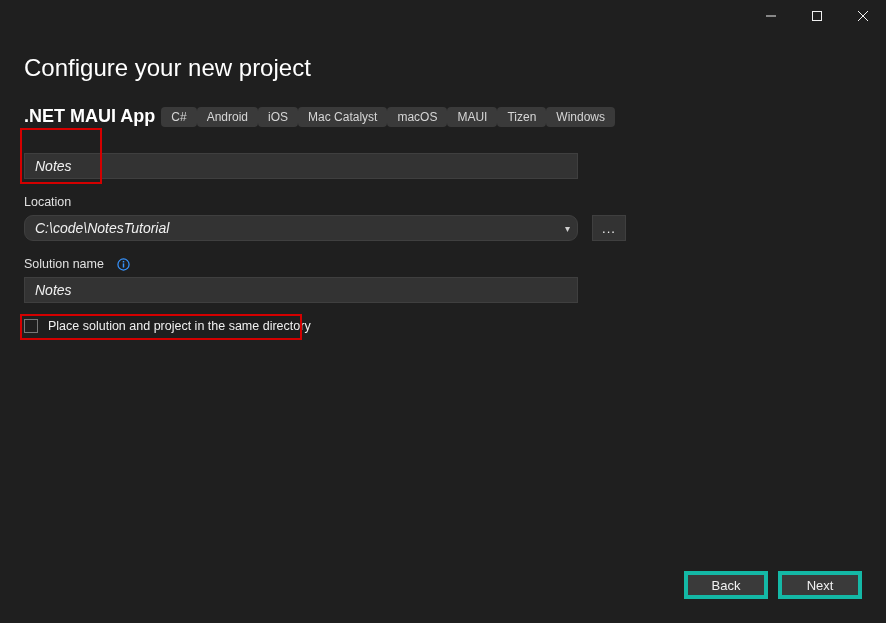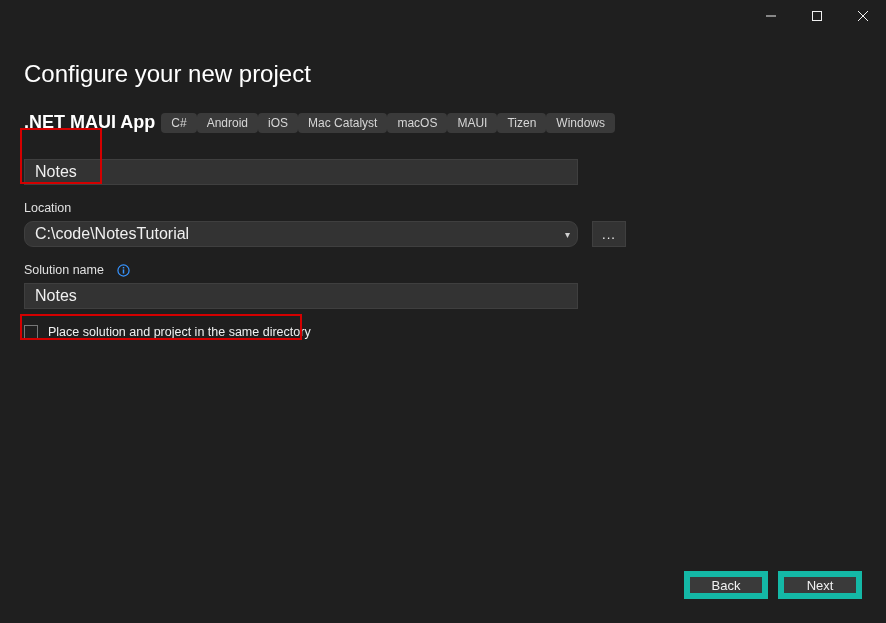--- a/index.html
+++ b/index.html
@@ -33,21 +33,21 @@
       cursor: pointer;
     }
     .titlebar .win-btn svg { width: 10px; height: 10px; }
     .content {
       padding: 4px 24px 0 24px;
     }
     .page-title {
       font-size: 24px;
       font-weight: 400;
       margin-bottom: 24px;
-      margin-top: 24px;
+      margin-top: 18px;
       color: #ffffff;
     }
     .template-row {
       display: flex;
       align-items: center;
       gap: 0;
       margin-bottom: 26px;
       flex-wrap: wrap;
     }
     .template-name {
@@ -73,24 +73,25 @@
     .label-row {
       display: flex;
       align-items: center;
       gap: 13px;
     }
     .text-input {
       width: 554px;
       background: #333333;
       border: 1px solid #3f3f3f;
       color: #f0f0f0;
-      font-size: 16px;
+      font-size: 14px;
       padding: 5px 10px;
       height: 26px;
       outline: none;
+      font-style: italic;
     }
     .location-row {
       display: flex;
       align-items: center;
       gap: 14px;
     }
     .combo-wrap {
       position: relative;
       width: 554px;
     }
@@ -142,21 +143,21 @@
       position: absolute;
       bottom: 24px;
       right: 24px;
       display: flex;
       gap: 10px;
     }
     .footer-btn {
       min-width: 84px;
       height: 28px;
       background: #3a3a3a;
-      border: 6px solid #14b8a6;
+      border: 4px solid #14b8a6;
       color: #f0f0f0;
       font-size: 13px;
       display: flex;
       align-items: center;
       justify-content: center;
       cursor: pointer;
     }
 
     
     .highlight {

